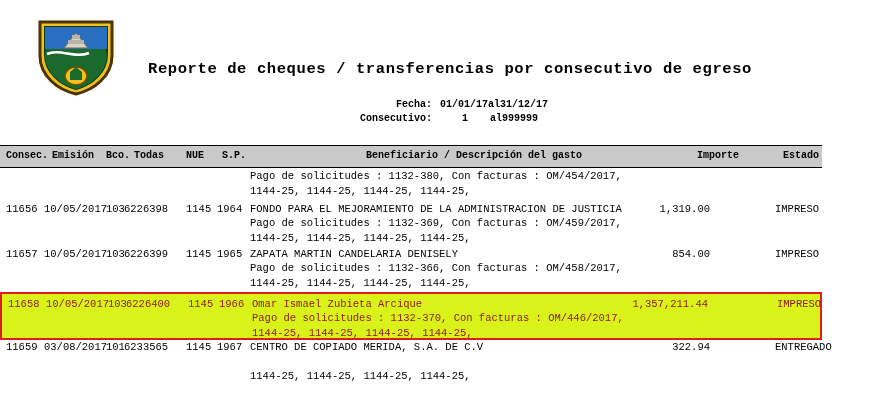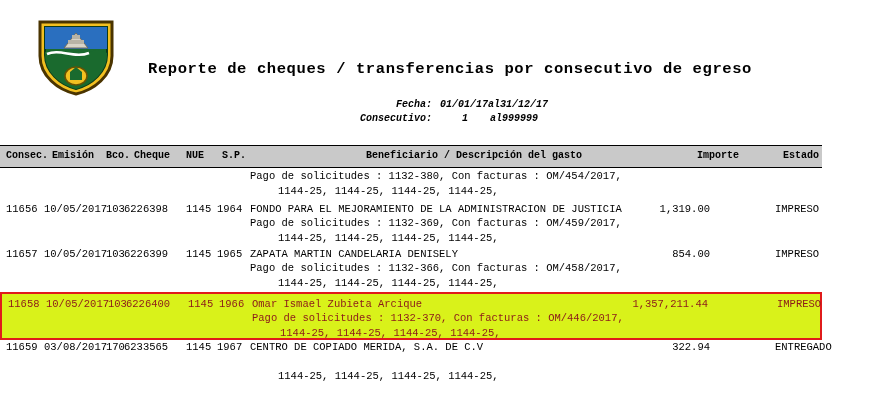--- a/index.html
+++ b/index.html
@@ -49,21 +49,20 @@
     position: absolute;
     left: 336px;
     top: 98px;
     font-size: 10px;
     font-weight: bold;
     line-height: 14px;
     color: #000000;
   }
   .meta-row {
     white-space: nowrap;
-    font-style: italic;
   }
   .meta-label {
     display: inline-block;
     text-align: right;
     width: 96px;
     margin-right: 8px;
   }
   .meta-value {
     display: inline-block;
   }
@@ -146,21 +145,21 @@
 
   .row-main { height: 15px; }
   .detail-line {
     position: absolute;
     left: 250px;
     white-space: nowrap;
     font-size: 10.5px;
     color: #000000;
   }
   .detail-1 { top: 15px; }
-  .detail-2 { top: 30px; margin-left: 28px; }
+  .detail-2 { top: 30px; }
 
   .block {
     position: relative;
     height: 45px;
   }
   .block.partial-top {
     height: 32px;
   }
   .block.partial-top .detail-1 { top: 0px; }
   .block.partial-top .detail-2 { top: 15px; }
@@ -222,21 +221,21 @@
     </div>
   </div>
 
 
   <div class="table-wrap">
 
     <div class="col-head">
       <span class="ch-consec">Consec.</span>
       <span class="ch-emision">Emisión</span>
       <span class="ch-bco">Bco.</span>
-      <span class="ch-cheque">Cheque</span>
+      <span class="ch-cheque">Todas</span>
       <span class="ch-nue">NUE</span>
       <span class="ch-sp">S.P.</span>
       <span class="ch-benef">Beneficiario / Descripción del gasto</span>
       <span class="ch-importe">Importe</span>
       <span class="ch-estado">Estado</span>
     </div>
 
     <div class="rows">
 
       <div class="block partial-top">
@@ -289,21 +288,21 @@
           <span class="cell c-estado">IMPRESO</span>
         </div>
         <div class="detail-line detail-1">Pago de solicitudes : 1132-370,  Con facturas : OM/446/2017,</div>
         <div class="detail-line detail-2">1144-25, 1144-25, 1144-25, 1144-25,</div>
       </div>
 
       <div class="block">
         <div class="row row-main">
           <span class="cell c-consec">11659</span>
           <span class="cell c-emision">03/08/2017</span>
-          <span class="cell c-bco">170</span>
+          <span class="cell c-bco">101</span>
           <span class="cell c-cheque">6233565</span>
           <span class="cell c-nue">1145</span>
           <span class="cell c-sp">1967</span>
           <span class="cell c-benef">CENTRO DE COPIADO MERIDA, S.A. DE C.V</span>
           <span class="cell c-importe">322.94</span>
           <span class="cell c-estado">ENTREGADO</span>
         </div>
         <div class="detail-line detail-2">1144-25, 1144-25, 1144-25, 1144-25,</div>
       </div>
 

